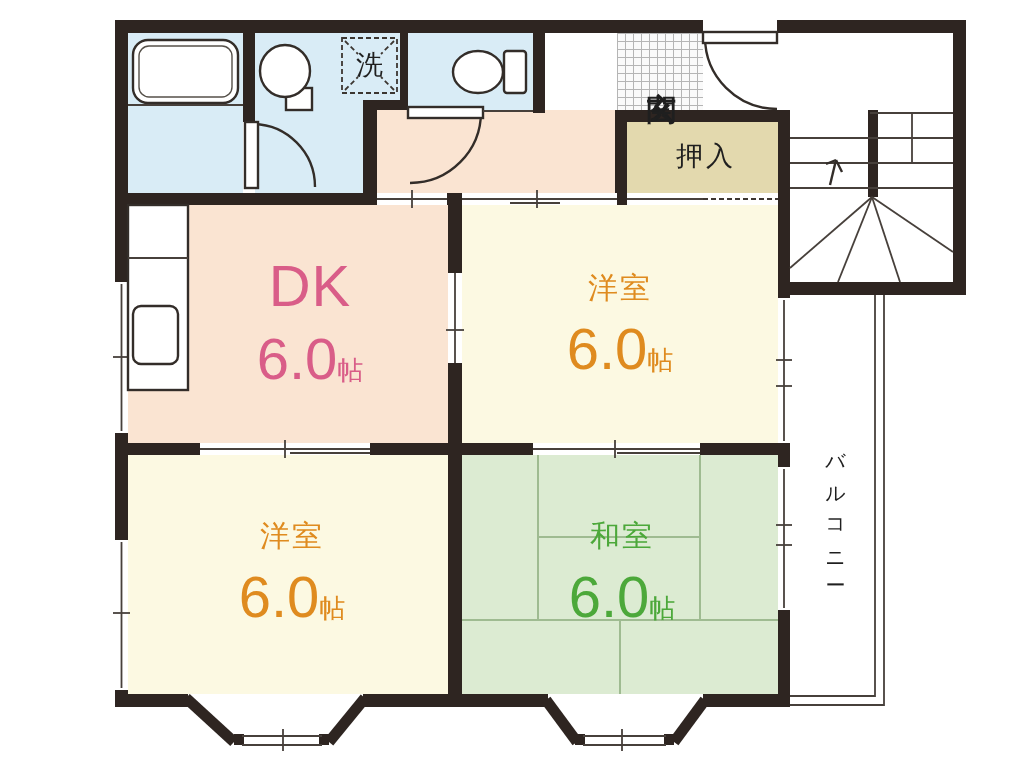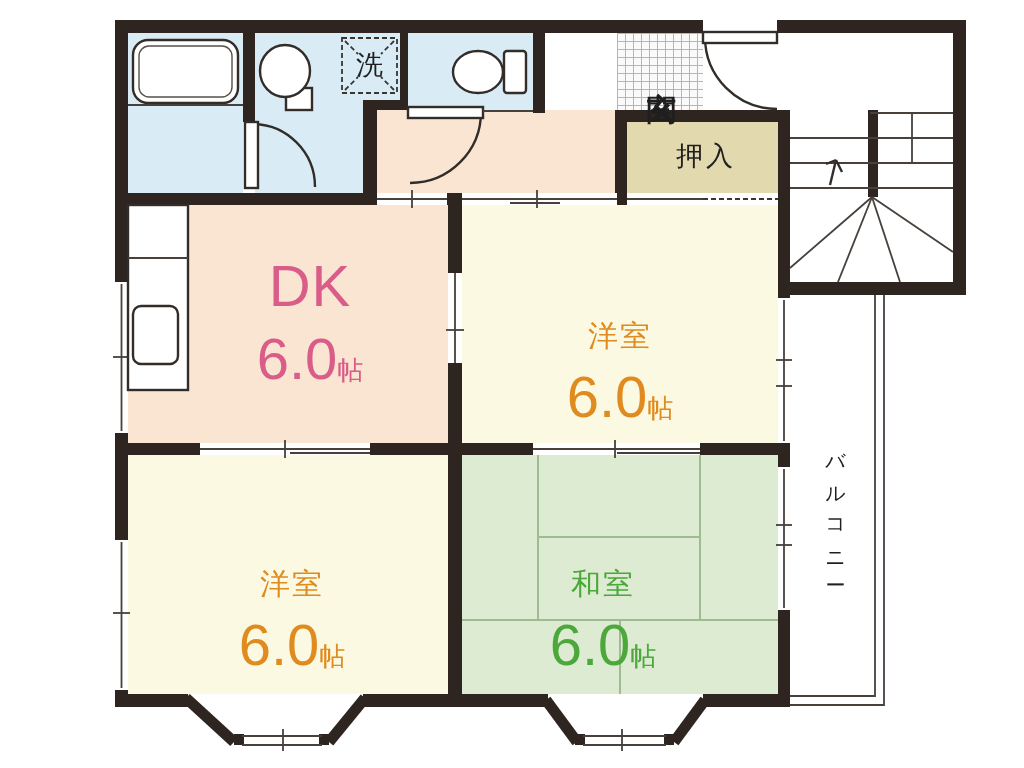--- a/index.html
+++ b/index.html
@@ -20,21 +20,21 @@
   .wh{fill:#ffffff;}
   .ln{stroke:#47403b;stroke-width:1.8;fill:none;}
   .ln2{stroke:#332d29;stroke-width:2.4;fill:none;}
   .fixfill{fill:#ffffff;stroke:#332d29;stroke-width:2.4;}
   .fixthin{fill:none;stroke:#555049;stroke-width:1.4;}
   .dashln{stroke:#3c3631;stroke-width:1.8;fill:none;stroke-dasharray:5 3;}
   .tatami{stroke:#9fbb91;stroke-width:2;fill:none;}
   .label{position:absolute;text-align:center;color:var(--label-text,#1f1f1f);line-height:1;}
   .room-label{position:absolute;text-align:center;font-weight:normal;}
   .rname-big{font-size:58px;letter-spacing:1px;}
-  .rname{font-size:30px;letter-spacing:2px;margin-top:48px;}
+  .rname{font-size:30px;letter-spacing:2px;}
   .rsize{font-size:58px;margin-top:6px;letter-spacing:0px;}
   .unit{font-size:26px;}
   .c-dk{color:var(--dk-text,#d95d88);}
   .c-west{color:var(--western-text,#df8b1f);}
   .c-wa{color:var(--japanese-text,#4ca83a);}
   .vtext{writing-mode:vertical-rl;}
   .genkan{left:636px;top:34px;width:40px;height:78px;font-size:29px;letter-spacing:5px;font-weight:bold;}
   .oshiire{left:627px;top:143px;width:158px;font-size:27px;letter-spacing:3px;}
   .balcony{left:806px;top:402px;width:40px;height:220px;font-size:20px;letter-spacing:11px;}
   .laundry{left:342px;top:38px;width:55px;height:55px;display:flex;align-items:center;justify-content:center;font-size:27px;}
@@ -253,21 +253,21 @@
   <div class="room-label c-west" style="left:540px;top:268px;width:160px;">
     <div class="rname">洋室</div>
     <div class="rsize"><span>6.0</span><span class="unit">帖</span></div>
   </div>
 
   <div class="room-label c-west" style="left:212px;top:516px;width:160px;">
     <div class="rname">洋室</div>
     <div class="rsize"><span>6.0</span><span class="unit">帖</span></div>
   </div>
 
-  <div class="room-label c-wa" style="left:523px;top:516px;width:160px;">
+  <div class="room-label c-wa" style="left:542px;top:516px;width:160px;">
     <div class="rname">和室</div>
     <div class="rsize"><span>6.0</span><span class="unit">帖</span></div>
   </div>
 
   <div class="label vtext genkan">玄関</div>
   <div class="label oshiire">押入</div>
   <div class="label vtext balcony">バルコニー</div>
   <div class="label laundry">洗</div>
 
 </div>

